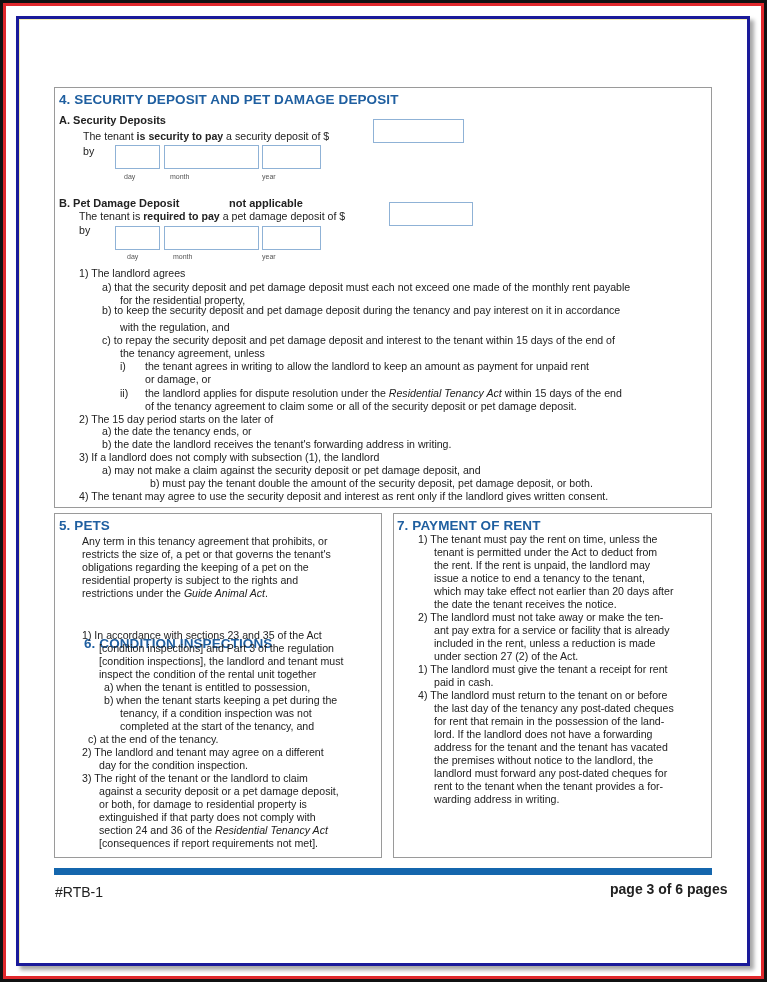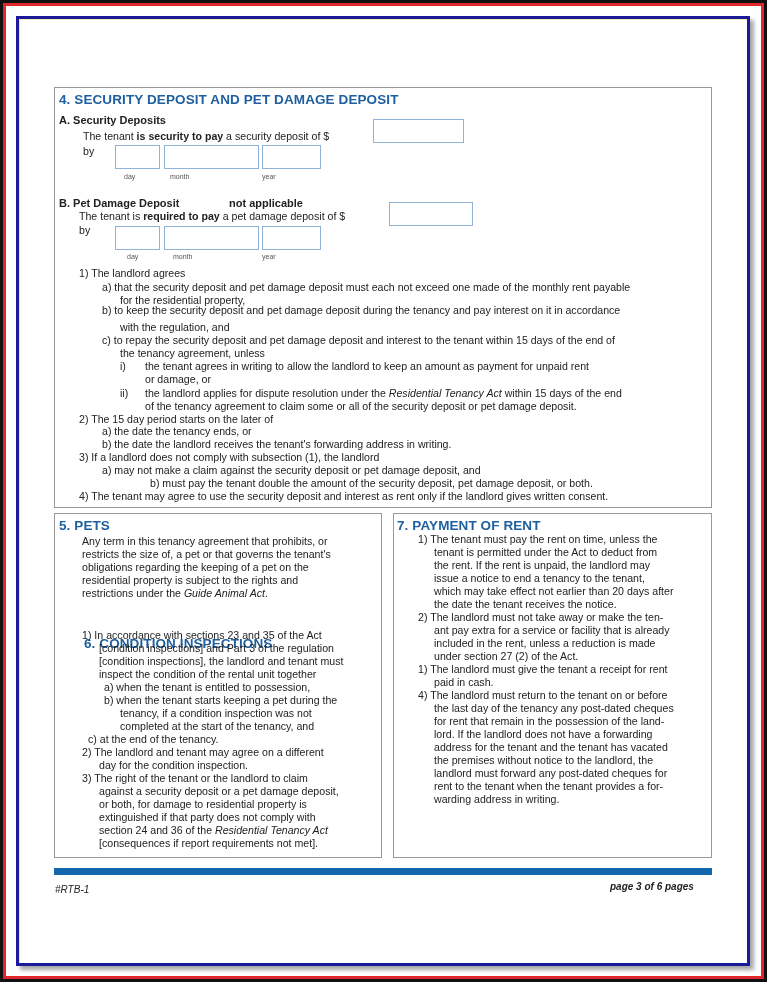--- a/index.html
+++ b/index.html
@@ -31,21 +31,21 @@
   .h-sub { font-weight: bold; font-size: 11px; position: absolute; white-space: nowrap; }
   .t { font-size: 10.6px; position: absolute; white-space: nowrap; line-height: 13px; }
   .tb { font-weight: bold; }
   .ti { font-style: italic; }
   .inp {
     position: absolute; border: 1px solid #8fb2d6; background: #fff; box-sizing: border-box;
   }
   .lbl { position: absolute; font-size: 7px; color: #555; white-space: nowrap; }
   .p { font-size: 10.6px; position: absolute; line-height: 13.6px; white-space: nowrap; }
   .blue-bar { position: absolute; left: 54px; top: 868px; width: 658px; height: 7px; background: #1466ad; }
-  .foot { position: absolute; font-size: 10px; font-style: italic; white-space: nowrap; }
+  .foot { position: absolute; font-size: 14px; white-space: nowrap; }
 </style>
 </head>
 <body>
 
 <div class="frame-red"></div>
 <div class="frame-blue"></div>
 <div class="frame-inner"></div>
 
 <div class="box" style="left:54px;top:87px;width:658px;height:421px;"></div>
 <div class="h-sec" style="left:59px;top:92px;">4. SECURITY DEPOSIT AND PET DAMAGE DEPOSIT</div>

